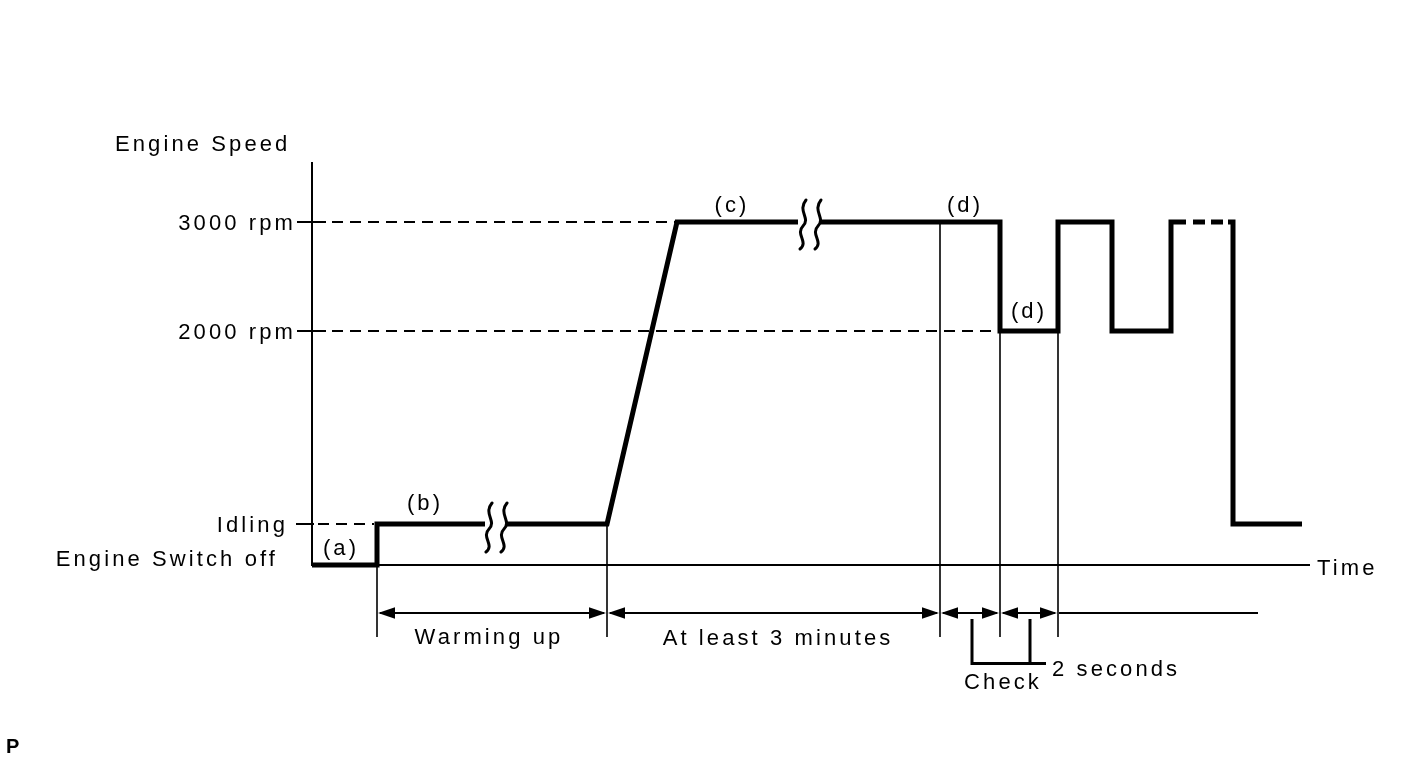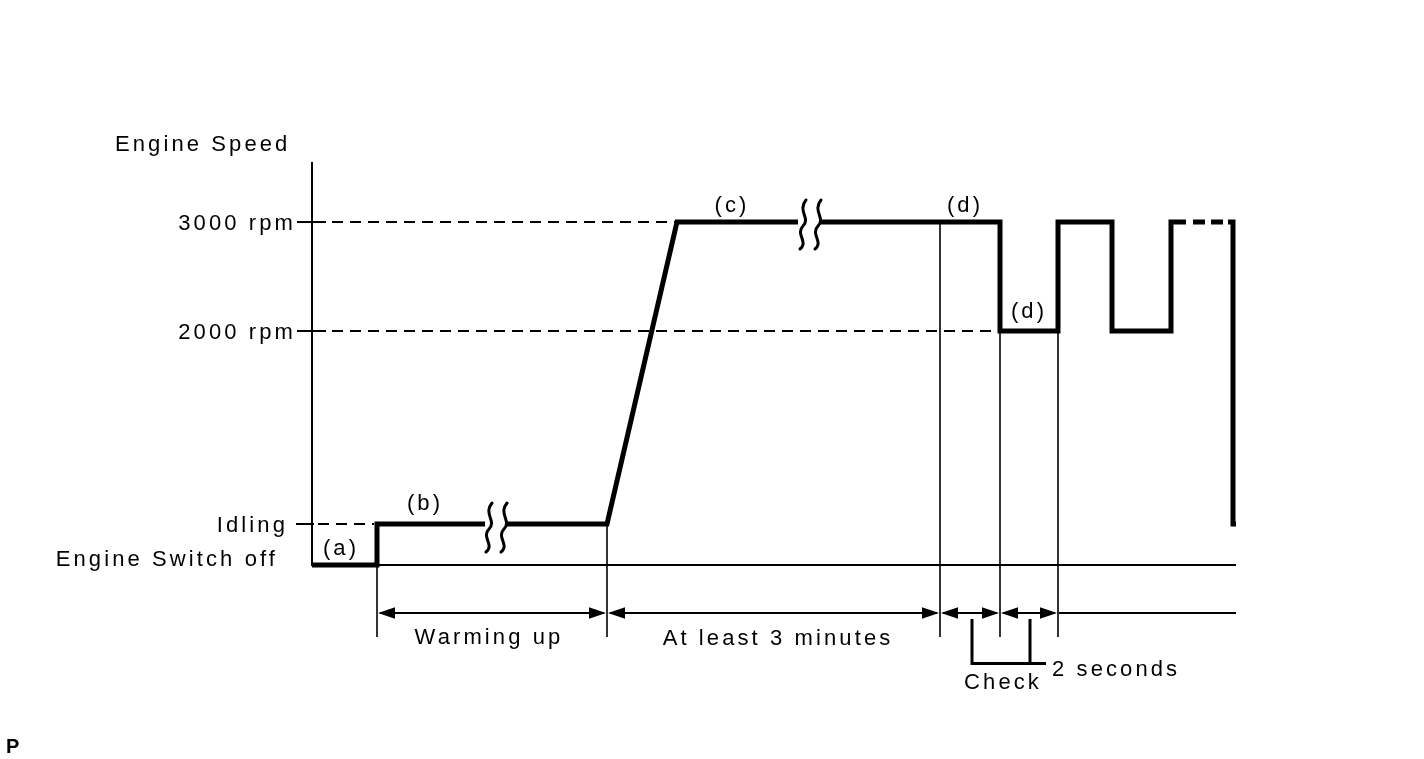--- a/index.html
+++ b/index.html
@@ -1,16 +1,16 @@
 <!DOCTYPE html>
 <html><head>
 <meta charset="utf-8">
 <style>
   html,body{margin:0;padding:0;background:#ffffff;}
-  .stage{position:relative;width:1236px;height:759px;background:#ffffff;overflow:hidden;}
+  .stage{position:relative;width:1424px;height:759px;background:#ffffff;overflow:hidden;}
   svg{display:block;}
   .ax   {stroke:#000;stroke-width:2;fill:none;}
   .grid {stroke:#000;stroke-width:1.8;stroke-dasharray:11 7;fill:none;}
   .wave {stroke:#000;stroke-width:5;fill:none;stroke-linejoin:miter;}
   .brk  {stroke:#000;stroke-width:3;fill:none;stroke-linecap:round;}
   .mk   {stroke:#000;stroke-width:1.6;fill:none;}
   .arr  {stroke:#000;stroke-width:2;fill:none;}
   .ah   {fill:#000;stroke:none;}
   .br   {stroke:#000;stroke-width:3;fill:none;}
   text{

